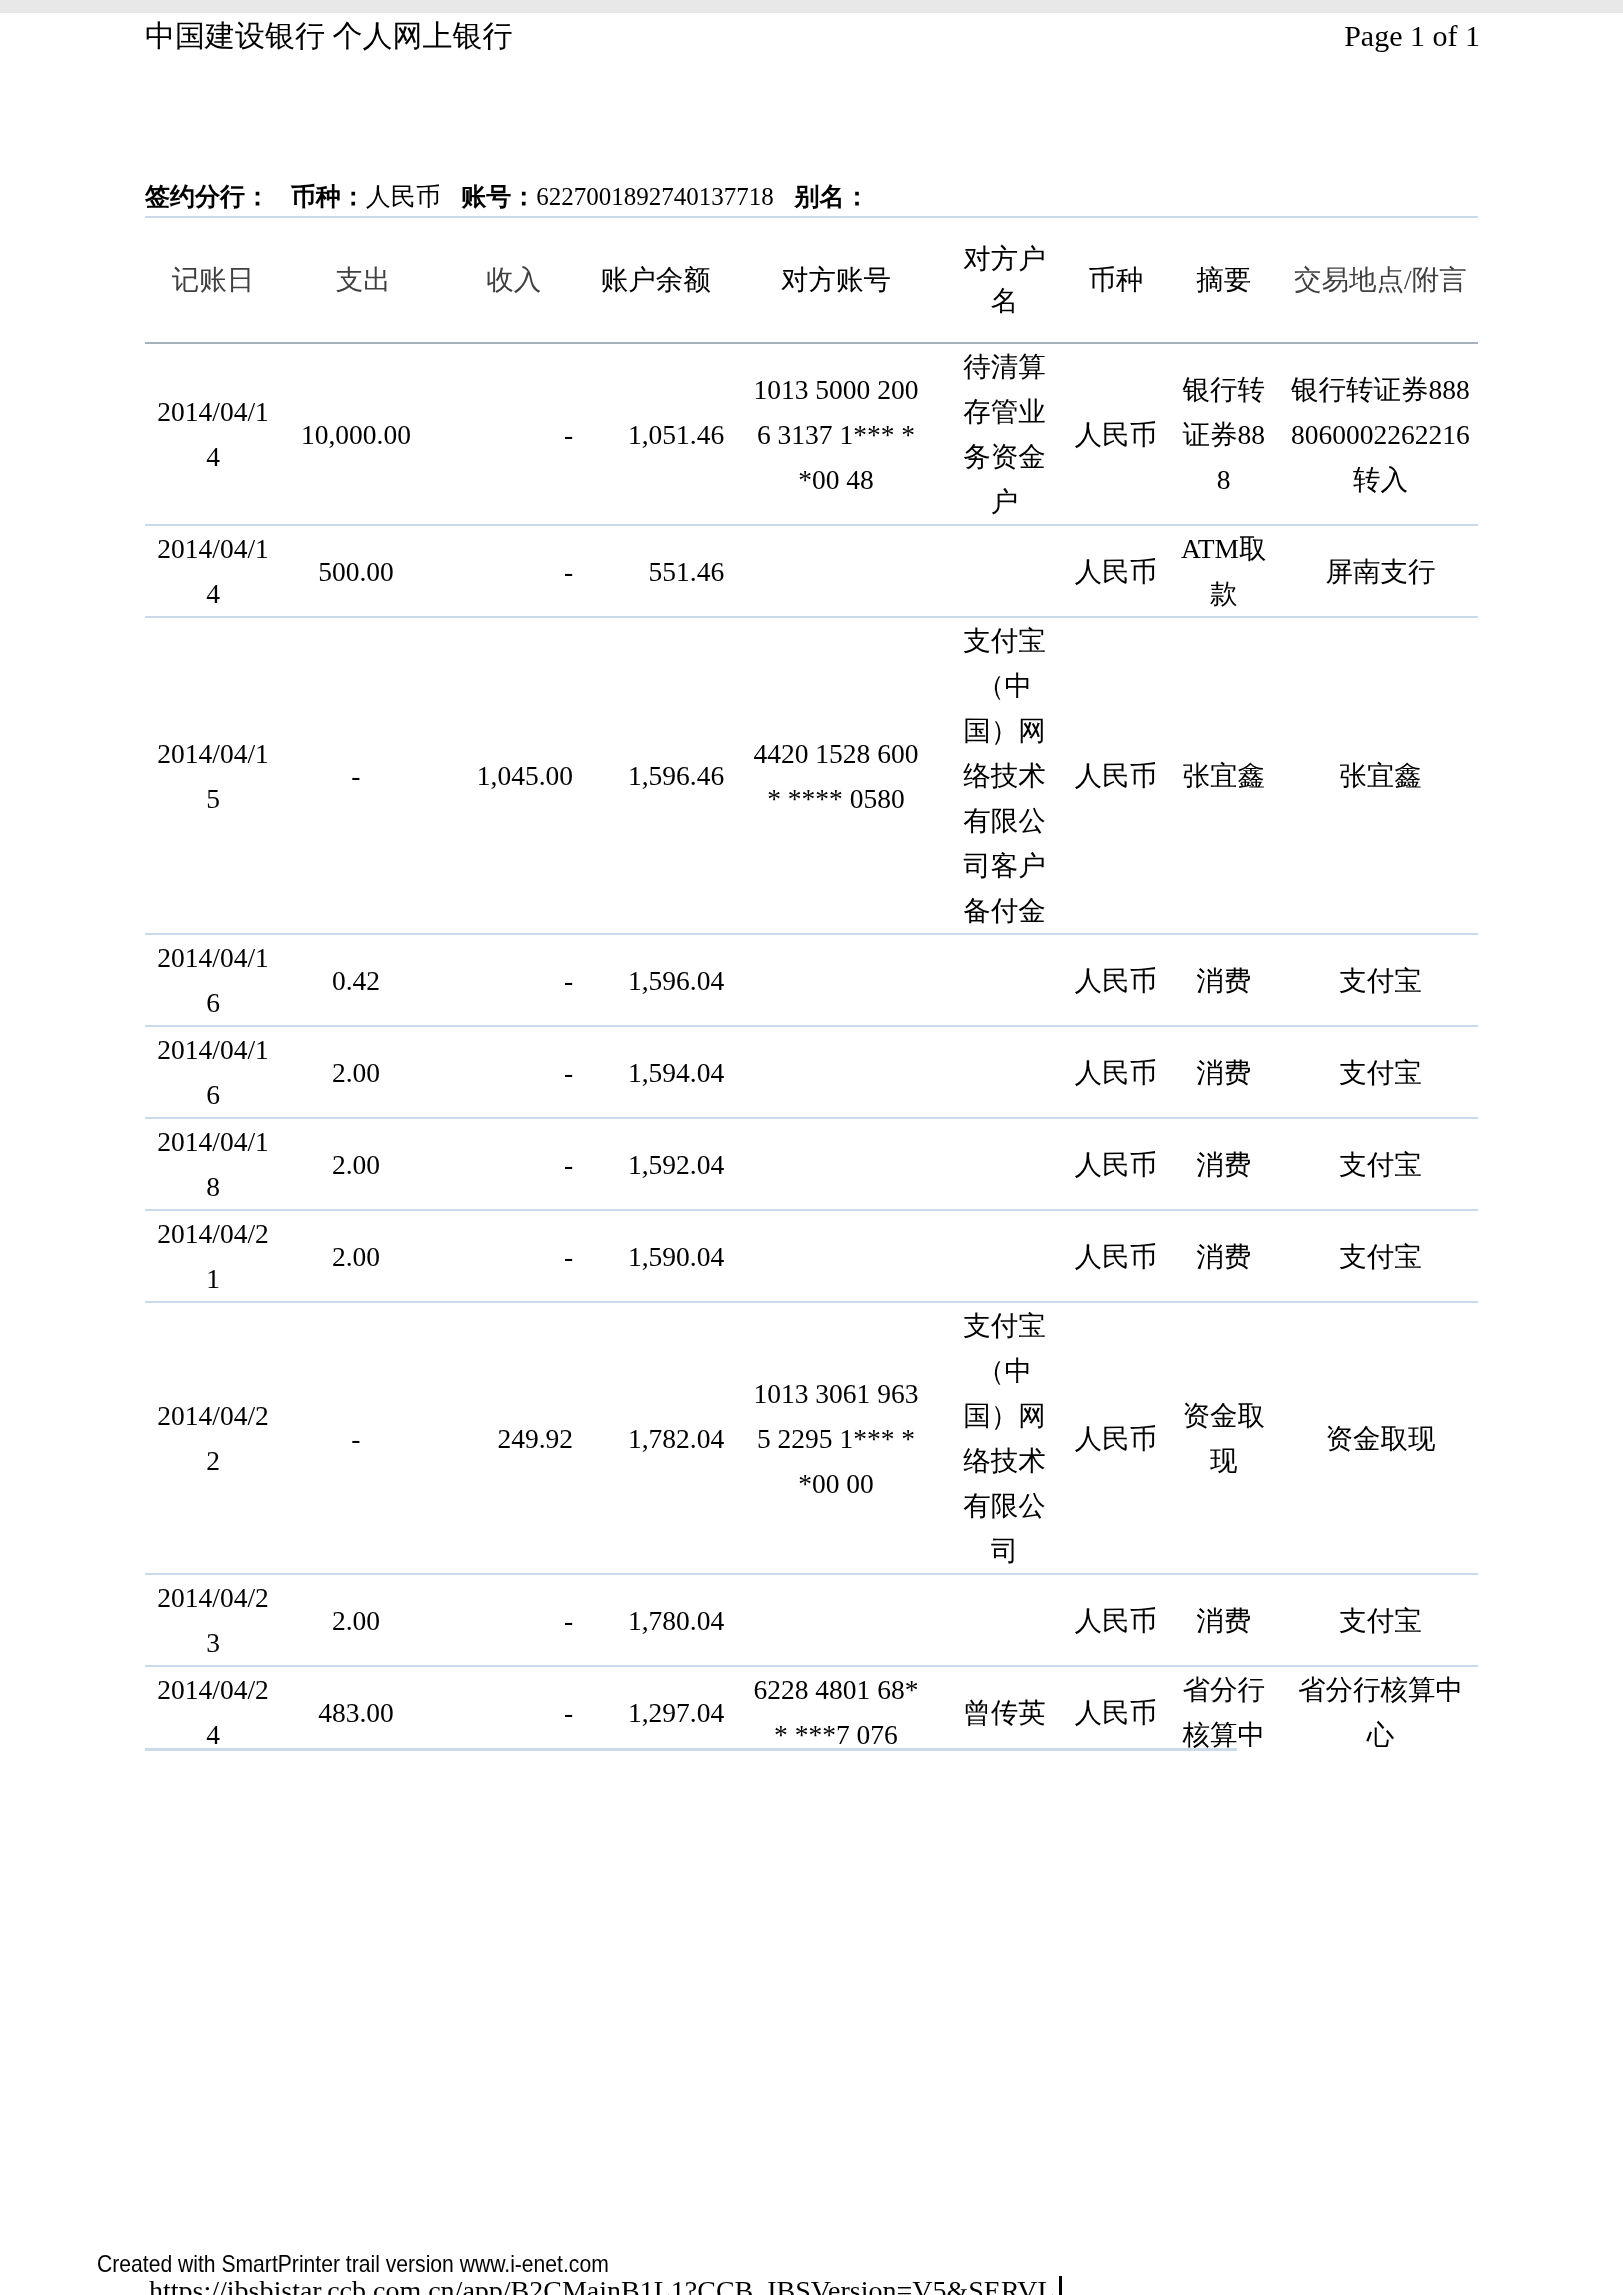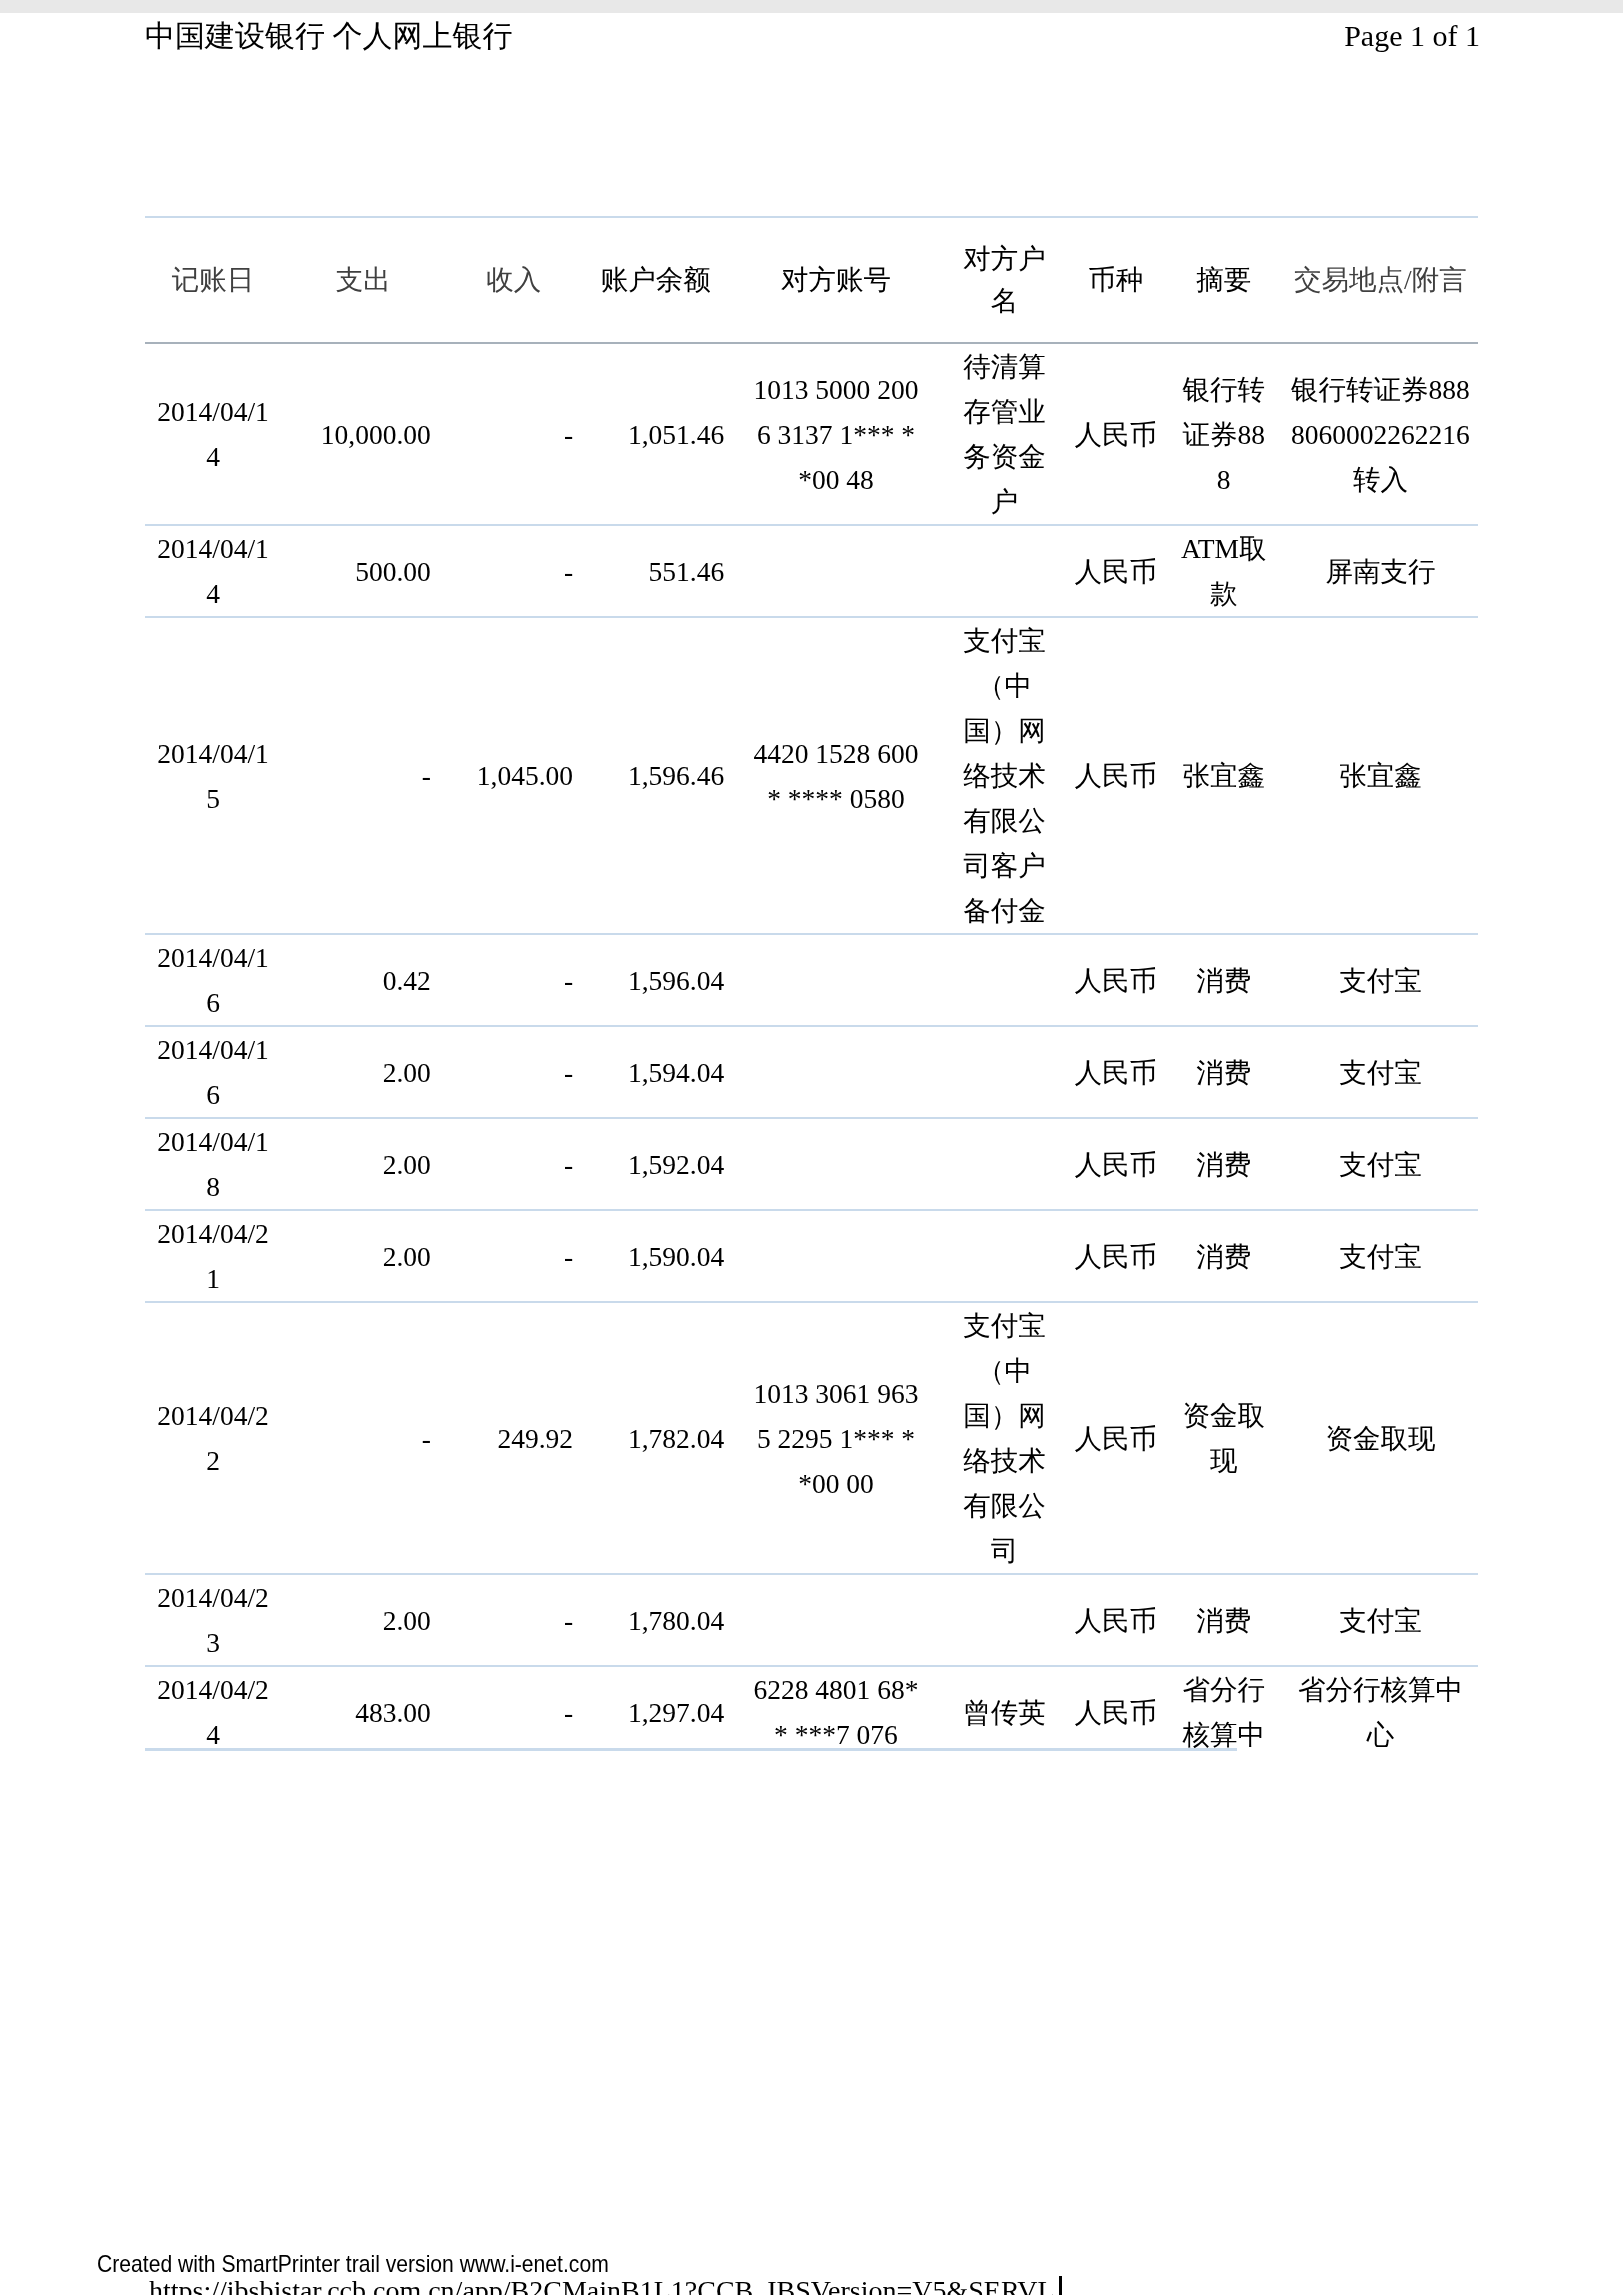--- a/index.html
+++ b/index.html
@@ -43,21 +43,21 @@
   }
   table.stmt thead tr{height:126px;}
   table.stmt th.blue{color:#404040;}
   table.stmt td{
     vertical-align:middle;text-align:center;
     line-height:45px;white-space:pre-line;
     padding:0;
     border-bottom:2.6px solid #c9daeb;
   }
   table.stmt tbody tr:last-child td{border-bottom:none;}
-  table.stmt td:nth-child(2){text-align:right;padding-right:14.4px;}
+  table.stmt td:nth-child(2){text-align:center;padding-right:14.4px;}
   table.stmt td:nth-child(3){text-align:right;padding-right:9.2px;}
   table.stmt td:nth-child(4){text-align:right;padding-right:5.2px;}
   col.c1{width:136px;} col.c2{width:164px;} col.c3{width:137px;}
   col.c4{width:147px;} col.c5{width:213px;} col.c6{width:124px;}
   col.c7{width:98px;} col.c8{width:118px;} col.c9{width:195px;}
   
   .cut-line{
     position:absolute;left:145px;top:1735px;
     width:1092px;height:2.6px;background:#c9daeb;
   }
@@ -80,20 +80,26 @@
 </head>
 <body>
 
 <div class="page">
 
   <div class="topbar">
     <span>中国建设银行 个人网上银行</span>
     <span>Page 1 of 1</span>
   </div>
 
+  <div class="account-line">
+    <span class="lbl">签约分行：</span><span class="val"></span><span class="gap"></span>
+    <span class="lbl">币种：</span><span class="val">人民币</span><span class="gap"></span>
+    <span class="lbl">账号：</span><span class="val">6227001892740137718</span><span class="gap"></span>
+    <span class="lbl">别名：</span><span class="val"></span>
+  </div>
 
   <table class="stmt">
     <colgroup>
       <col class="c1">
         <col class="c2">
         <col class="c3">
         <col class="c4">
         <col class="c5">
       <col class="c6">
         <col class="c7">

